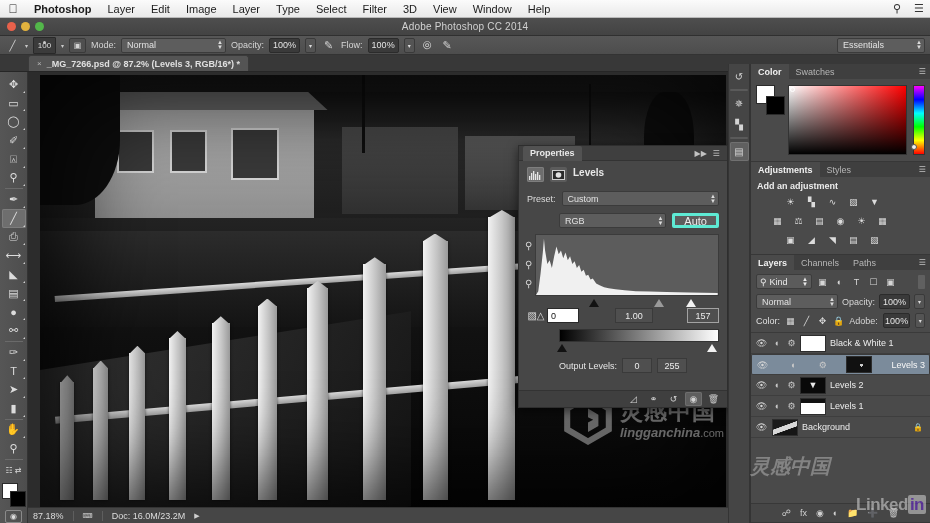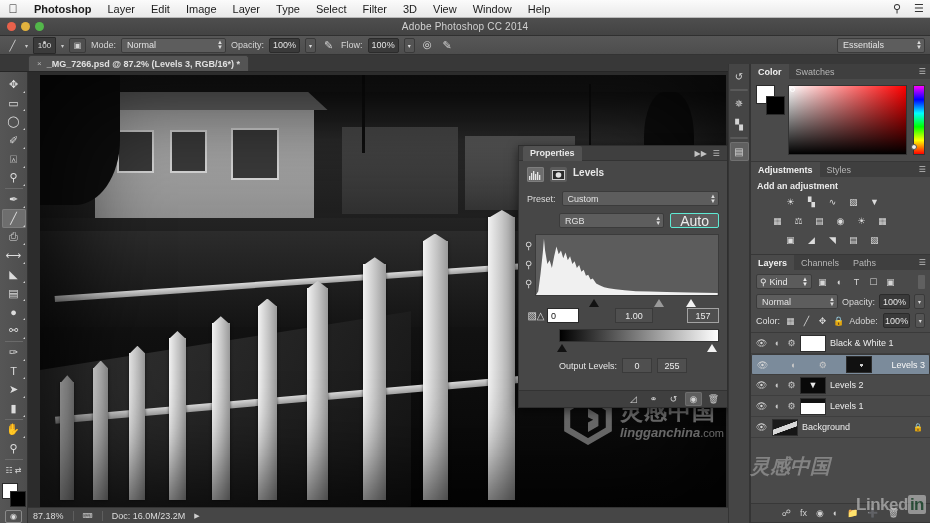--- a/index.html
+++ b/index.html
@@ -183,22 +183,22 @@
   .ph .sp{flex:1;}
   .ph .ic{color:#c2c2c2;font-size:8px;padding:0 3px;}
   .prow { display:flex; align-items:flex-start; padding:6px 8px 2px; gap:6px; }
   .adjicon{width:17px;height:15px;background:#5b5b5b;border-radius:2px;
     display:flex;align-items:center;justify-content:center;}
   .adjicon.on{background:#6d6d6d;box-shadow:inset 0 0 0 1px #7e7e7e;}
   .adjname{font-size:10px;color:#e9e9e9;font-weight:bold;}
   .presetrow{display:flex;align-items:center;gap:6px;padding:7px 8px 3px;}
   .presetrow .lbl{font-size:9px;color:#dcdcdc;}
   .chanrow{display:flex;align-items:center;gap:6px;padding:4px 8px 2px 40px;}
-  .autobtn{background:#5d5d5d;border:1px solid #5eead4;border-radius:2px;height:15px;
-    padding:0 9px;display:flex;align-items:center;font-size:14px;color:#ececec;}
+  .autobtn{background:#5d5d5d;border:3px solid #5eead4;border-radius:2px;height:15px;
+    padding:0 9px;display:flex;align-items:center;font-size:11px;color:#ececec;}
   .histarea{display:flex;padding:4px 8px 0 6px;gap:3px;}
   .droppers{display:flex;flex-direction:column;gap:8px;padding-top:6px;}
   .dropper{font-size:10px;color:#d8d8d8;transform:rotate(0deg);}
   .histbox{flex:1;height:62px;background:#5c5c5c;border:1px solid #3b3b3b;position:relative;overflow:hidden;}
   .sliderstrip{position:relative;height:11px;margin:0 8px 0 40px;}
   .sl{position:absolute;bottom:0;width:0;height:0;}
   .sl.black{border-left:5px solid transparent;border-right:5px solid transparent;border-bottom:8px solid #121212;}
   .sl.gray{border-left:5px solid transparent;border-right:5px solid transparent;border-bottom:8px solid #9a9a9a;}
   .sl.white{border-left:5px solid transparent;border-right:5px solid transparent;border-bottom:8px solid #f2f2f2;}
   .inrow{display:flex;align-items:center;padding:1px 8px 0 6px;gap:0;}
@@ -292,21 +292,21 @@
   .thumb{width:26px;height:17px;border:1px solid #2d2d2d;background:#fff;flex:none;}
   .lname{font-size:9px;color:#ececec;white-space:nowrap;overflow:hidden;}
   .lrow.sel .lname{color:#f7f7f7;}
   .lockic{margin-left:auto;font-size:8px;color:#c9c9c9;padding-right:3px;}
   .lfoot{height:19px;background:#464646;border-top:1px solid #383838;display:flex;
     align-items:center;justify-content:center;gap:9px;color:#d0d0d0;font-size:9px;}
   .wm2{position:absolute;right:0;bottom:40px;width:180px;height:34px;opacity:.4;
     display:flex;align-items:center;justify-content:flex-start;overflow:hidden;}
   .wm3{position:absolute;right:4px;bottom:8px;font-size:17px;font-weight:bold;
     color:#dcdcdc;opacity:.55;letter-spacing:-.5px;}
-  .wm3 .inb{background:#d3d3d3;color:#14532d;padding:0 2px;border-radius:2px;}
+  .wm3 .inb{background:#d3d3d3;color:#6d28d9;padding:0 2px;border-radius:2px;}
 </style>
 </head>
 <body>
 
 <div id="app">
 
   <div class="macbar">
     <div class="apple-logo"></div>
     <div class="mi bold">Photoshop</div>
     <div class="mi">Layer</div>

